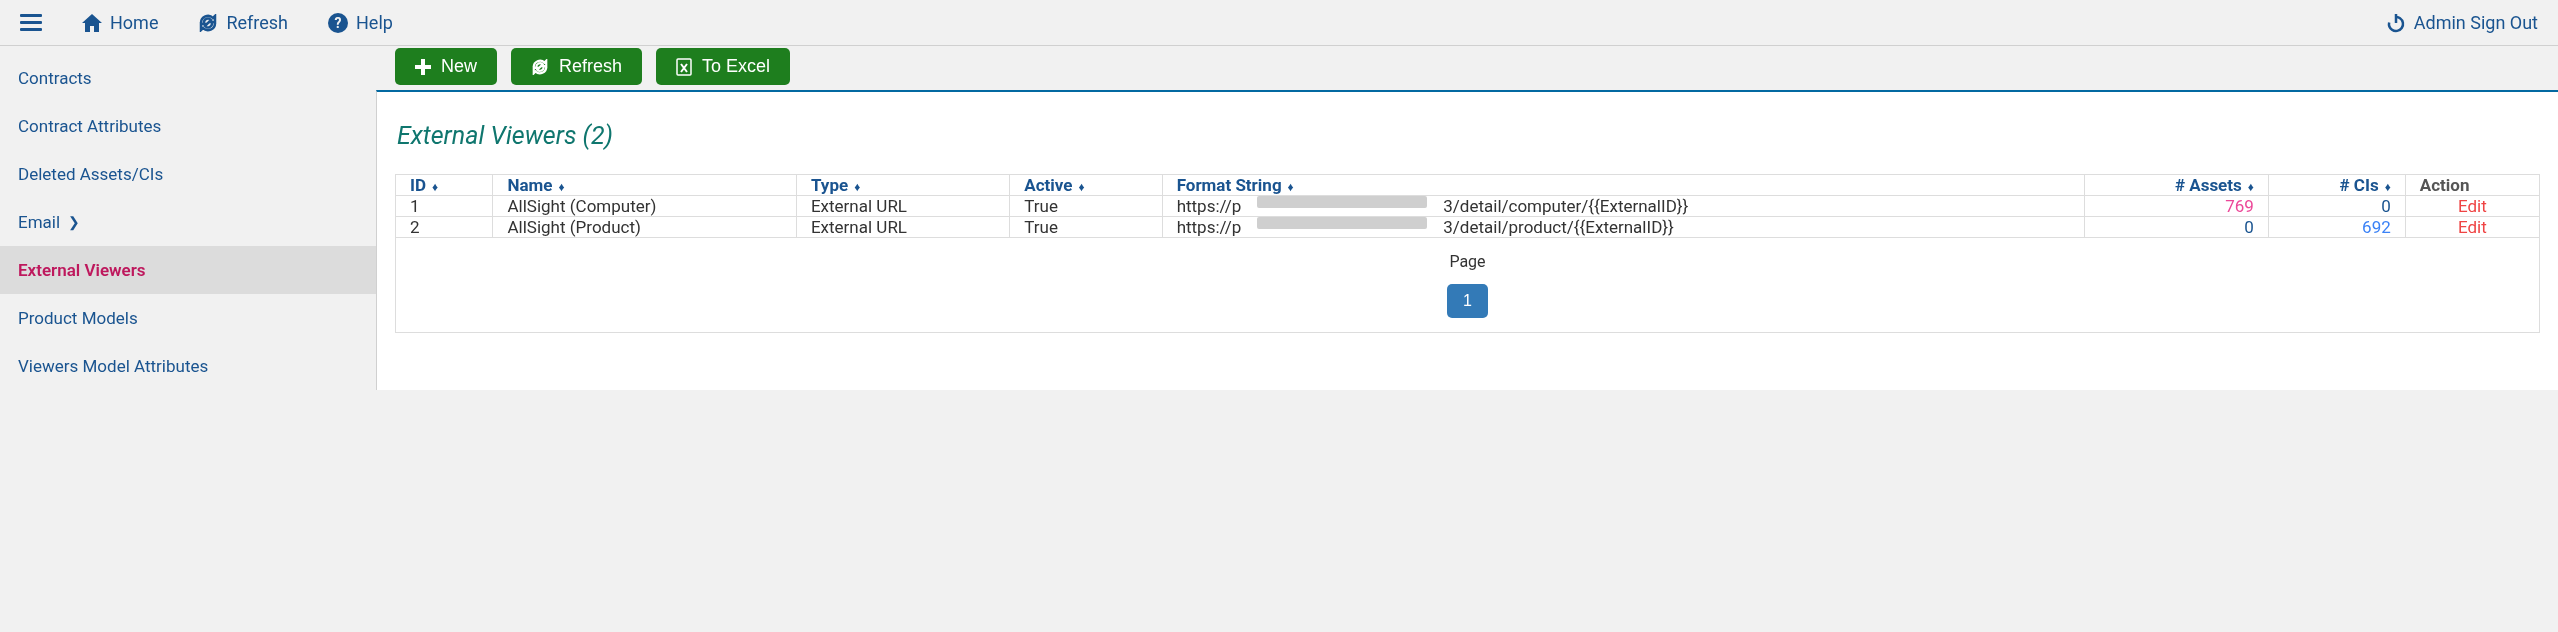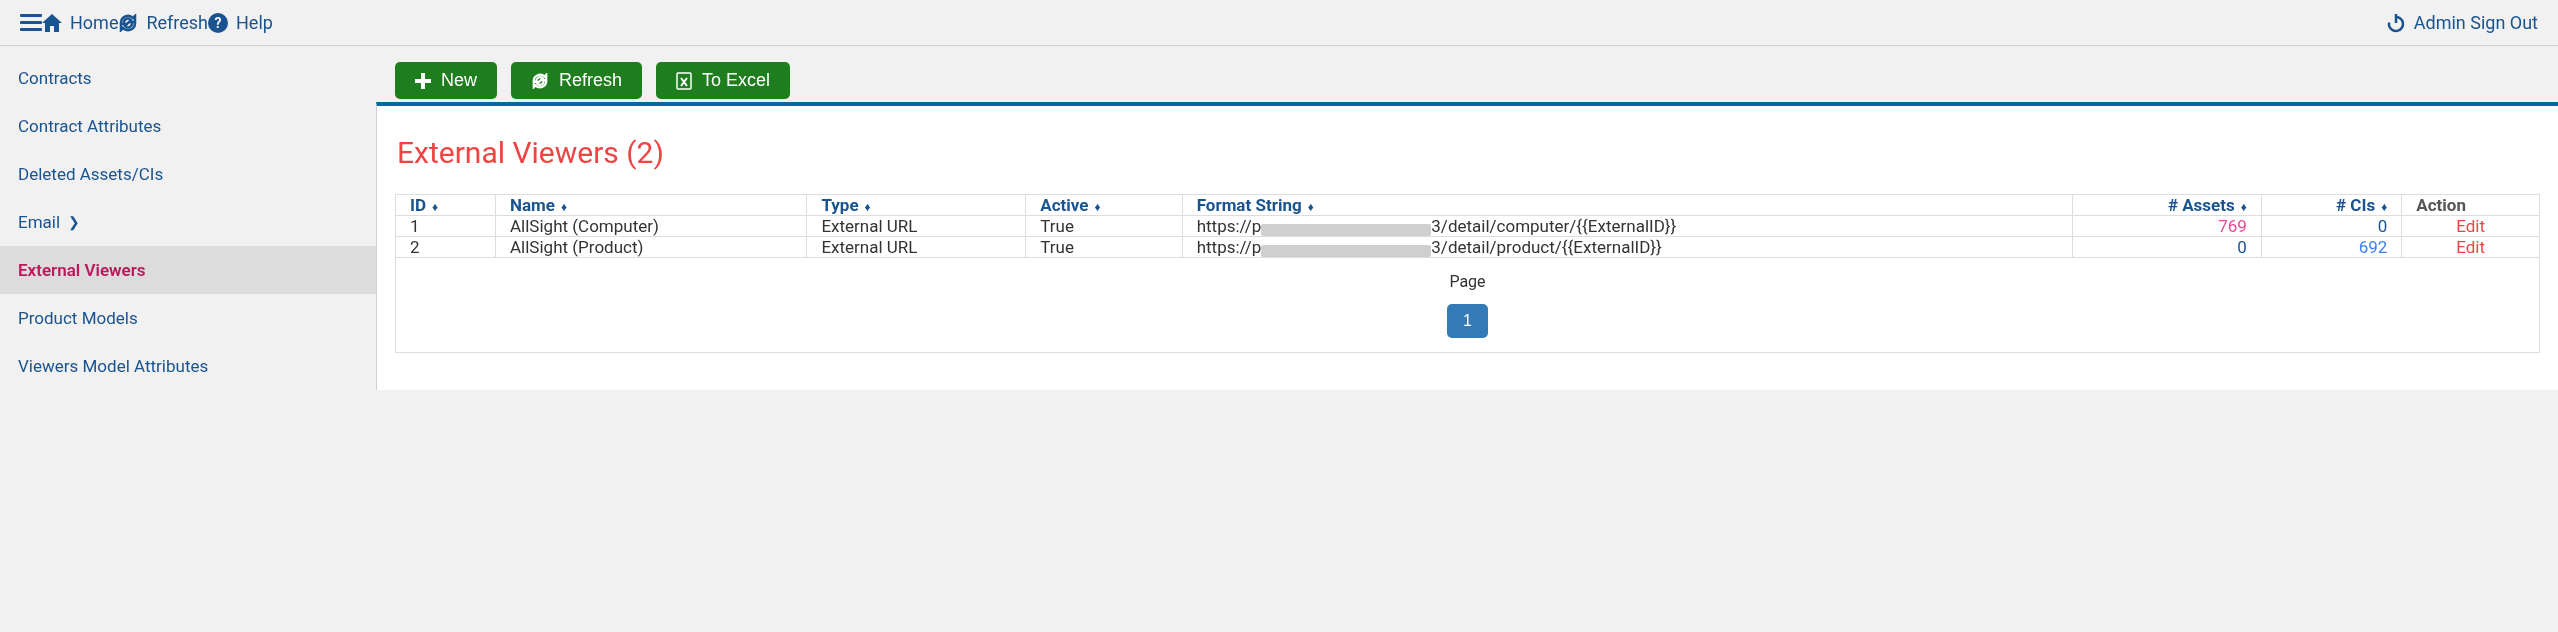--- a/index.html
+++ b/index.html
@@ -15,20 +15,21 @@
     .topbar {
       display: flex;
       align-items: center;
       padding: 12px 20px;
       background: #f1f1f1;
       border-bottom: 1px solid #d0d0d0;
     }
     .topbar-left {
       display: flex;
       align-items: center;
+      gap: 40px;
     }
     .topbar-right {
       margin-left: auto;
     }
     .hamburger-icon {
       color: #1a5490;
       cursor: pointer;
       display: flex;
       flex-direction: column;
       gap: 4px;
@@ -72,22 +73,22 @@
     }
     .sidebar-item.active {
       background: #dcdcdc;
       color: #be185d;
       font-weight: 600;
     }
     .content {
       flex: 1;
       background: #fff;
       border-left: 1px solid #d0d0d0;
-      border-top: 4px solid #0369a1;
-      margin-top: 56px;
+      border-top: 2px solid #0369a1;
+      margin-top: 44px;
       padding: 0;
     }
     .action-bar {
       display: flex;
       gap: 14px;
       padding: 0 0 16px 0;
       margin-top: -44px;
       margin-left: 18px;
     }
     .btn {
@@ -98,24 +99,25 @@
       border: none;
       border-radius: 5px;
       font-size: 18px;
       cursor: pointer;
       color: #fff;
     }
     .btn-green {
       background: #1e7e1e;
     }
     .page-title {
-      font-size: 30px;
+      font-size: 25px;
       font-weight: 400;
-      color: #ef4444;
+      color: #0f766e;
       padding: 20px 20px 24px 20px;
+      font-style: italic;
     }
     .table-wrapper {
       padding: 0 18px;
     }
     table {
       width: 100%;
       border-collapse: collapse;
       border: 1px solid #ddd;
     }
     th, td {
@@ -170,22 +172,22 @@
       background: #337ab7;
       color: #fff;
       border: none;
       border-radius: 5px;
       padding: 8px 16px;
       font-size: 16px;
       cursor: pointer;
     }
     .format-string {
       display: flex;
-      align-items: flex-end;
-      gap: 0;
+      align-items: flex-start;
+      gap: 16px;
     }
     .redacted {
       display: inline-block;
       width: 170px;
       height: 12px;
       background: #cfcfcf;
       border-radius: 2px;
     }
     .chevron-right {
       font-size: 14px;

